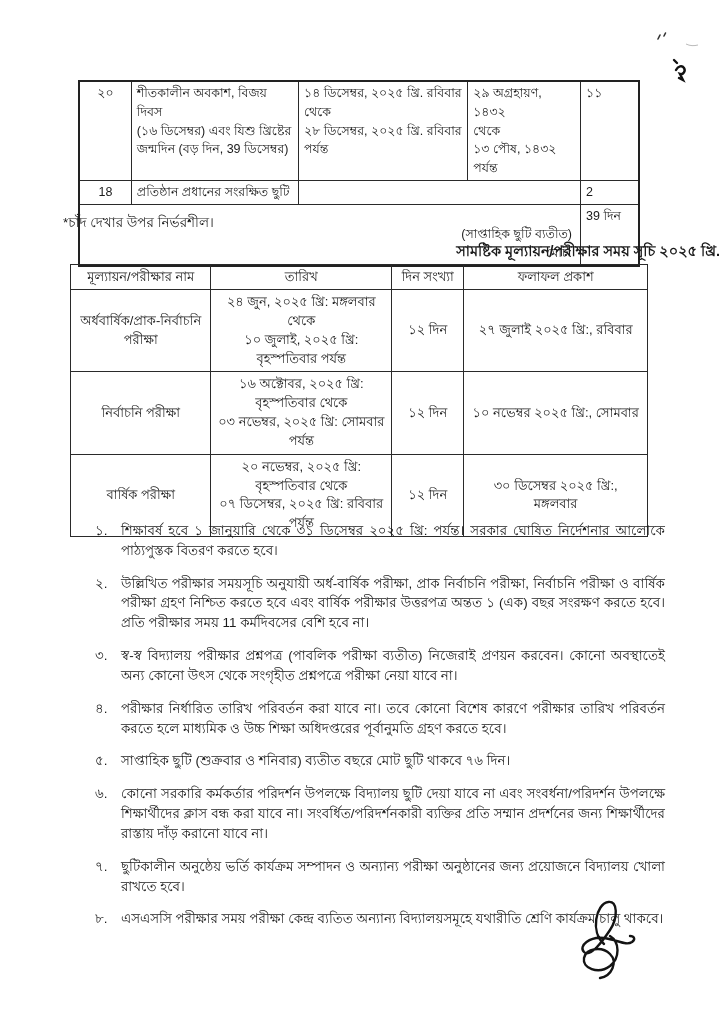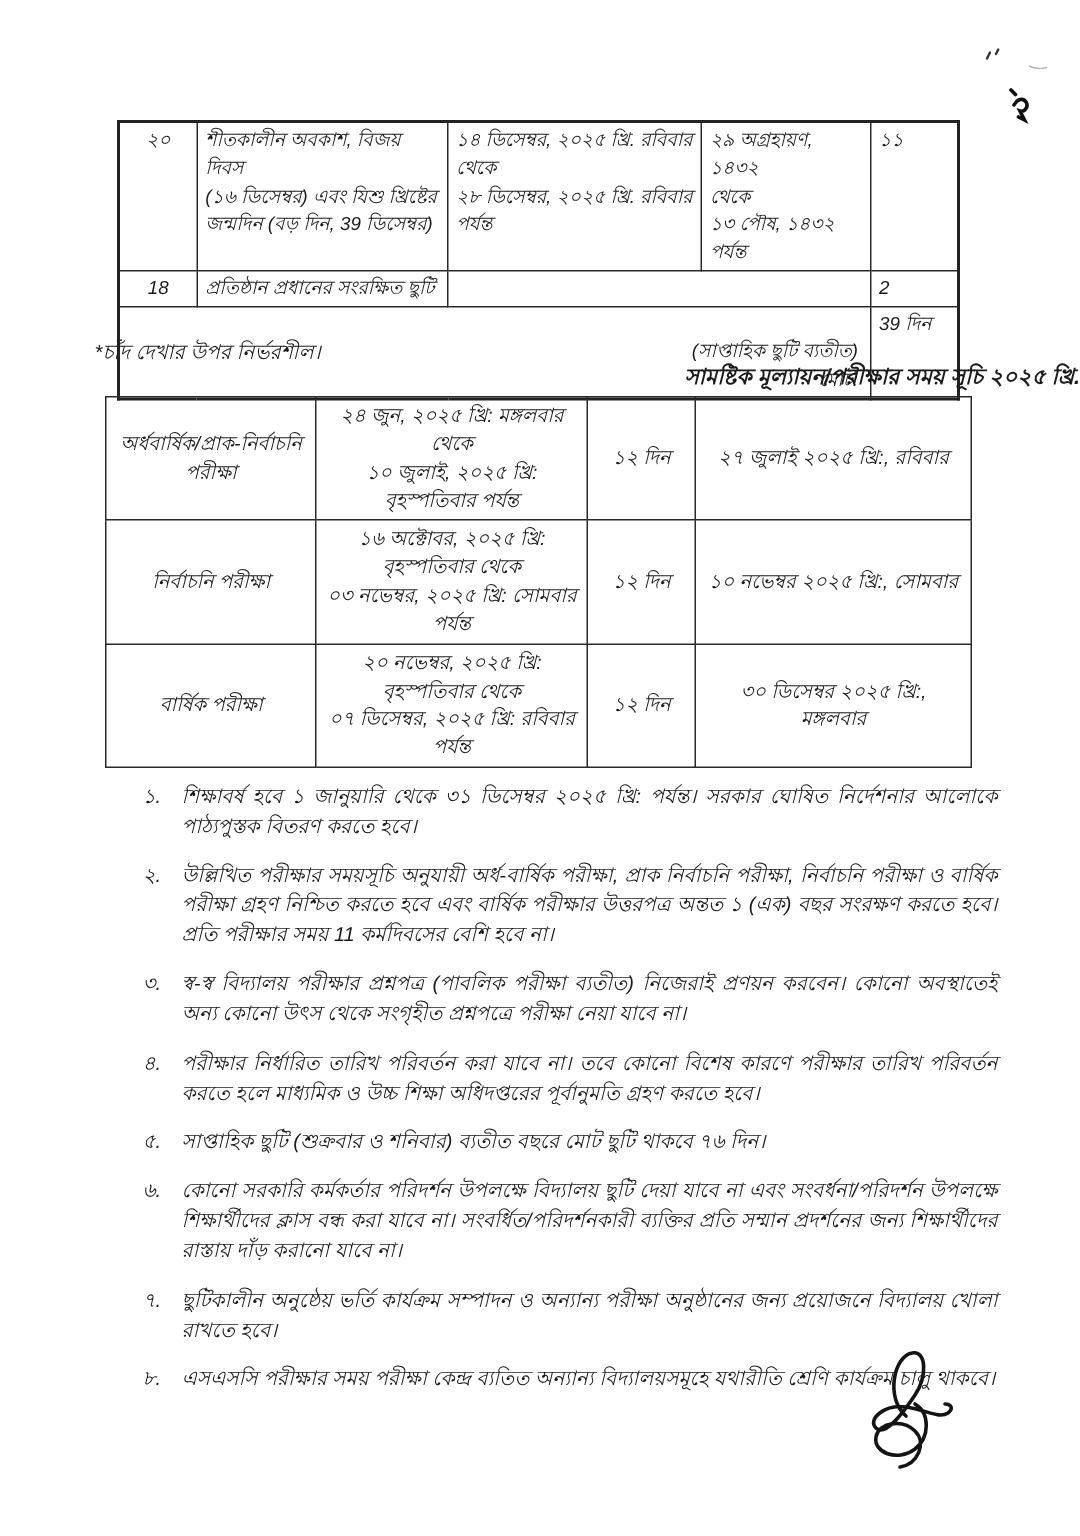--- a/index.html
+++ b/index.html
@@ -4,21 +4,21 @@
 <style>
   html,body{margin:0;padding:0;}
   body{
     width:720px;height:1024px;
     background:#ffffff;
     font-family:"Liberation Sans","DejaVu Sans",sans-serif;
     color:#1b1b1b;
     position:relative;
     overflow:hidden;
   }
-  .page{position:absolute;inset:0;font-style:italic;}
+  .page{position:absolute;inset:0;}
 
   
   table{border-collapse:collapse;table-layout:fixed;}
   td,th{
     border:1.4px solid #2a2a2a;
     font-weight:normal;
     white-space:pre-line;
     overflow:hidden;
   }
 
@@ -29,21 +29,21 @@
   }
   .holiday-table td{padding:2px 5px;vertical-align:top;}
   .holiday-table .c-serial{text-align:center;}
   .holiday-table .c-days{}
   .holiday-table .row-total td{border-left:none;}
   .holiday-table .total-cell{text-align:right;padding-right:8px;}
   .holiday-table .total-cell .tot-label{display:inline-block;margin-left:36px;}
 
   
   .moon-note{
-    position:absolute;left:63px;top:224px;
+    position:absolute;left:63px;top:212px;
     font-size:13.5px;
   }
 
   
   .exam-title{
     position:absolute;left:0;top:240px;width:720px;
     text-align:right;font-size:14.5px;font-weight:bold;
   }
   .exam-table{
     position:absolute;left:70px;top:264px;width:578px;
@@ -122,20 +122,26 @@
   <div class="exam-title">সামষ্টিক মূল্যায়ন/পরীক্ষার সময় সূচি ২০২৫ খ্রি.</div>
 
   <table class="exam-table" style="border:1.6px solid #222;">
     <colgroup>
       <col style="width:140px">
         <col style="width:180px">
         <col style="width:72px">
         <col style="width:183px">
     </colgroup>
     <tbody>
+      <tr class="hdr">
+        <td>মূল্যায়ন/পরীক্ষার নাম</td>
+        <td>তারিখ</td>
+        <td>দিন সংখ্যা</td>
+        <td>ফলাফল প্রকাশ</td>
+      </tr>
       <tr class="body-row">
         <td>অর্ধবার্ষিক/প্রাক-নির্বাচনি
 পরীক্ষা</td>
         <td>২৪ জুন, ২০২৫ খ্রি: মঙ্গলবার
 থেকে
 ১০ জুলাই, ২০২৫ খ্রি:
 বৃহস্পতিবার পর্যন্ত</td>
         <td>১২ দিন</td>
         <td>২৭ জুলাই ২০২৫ খ্রি:, রবিবার</td>
       </tr>

